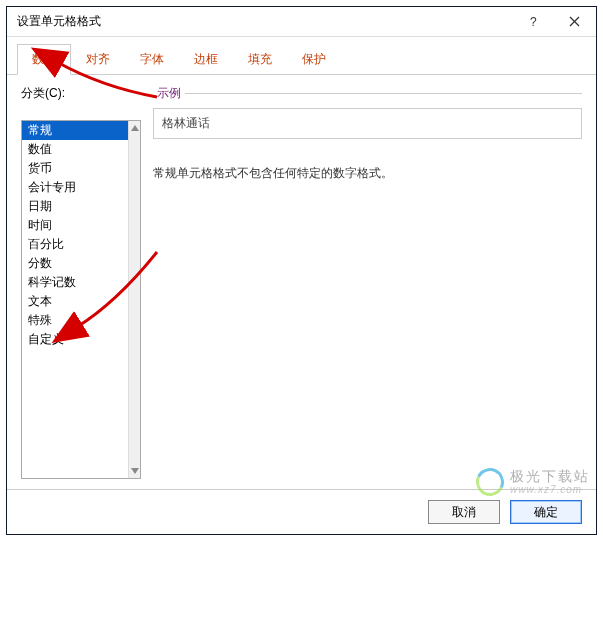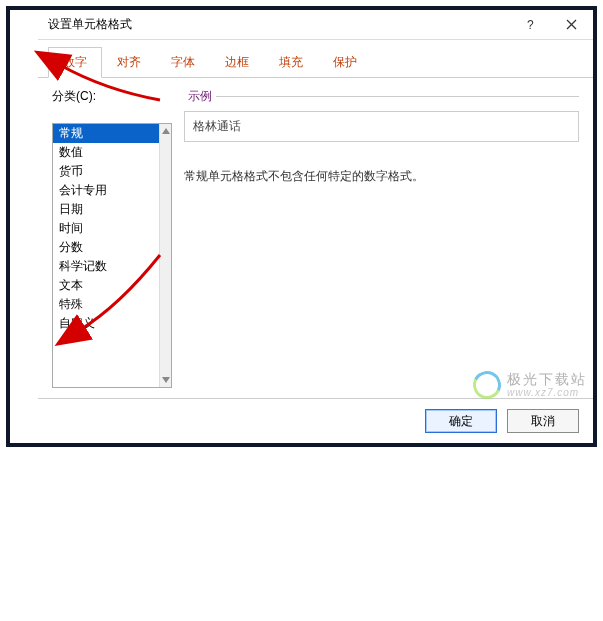--- a/index.html
+++ b/index.html
@@ -8,28 +8,27 @@
     padding: 6px;
     font-family: "Microsoft YaHei", "SimSun", Arial, sans-serif;
     font-size: 12px;
     background: #fff;
     width: 603px;
     height: 621px;
     overflow: hidden;
     position: relative;
   }
   .dialog {
-    border: 4px solid #0f172a;
+    border: 1px solid #0f172a;
     width: 591px;
-    height: 441px;
+    height: 529px;
     background: #fff;
     display: flex;
     flex-direction: column;
     position: relative;
-    padding-left: 28px;
   }
   .titlebar {
     height: 30px;
     display: flex;
     align-items: center;
     padding: 0 2px 0 10px;
     font-size: 12px;
     border-bottom: 1px solid #ddd;
   }
   .titlebar .title { flex: 1; }
@@ -174,21 +173,21 @@
   .anno {
     position: absolute;
     pointer-events: none;
     top: 0; left: 0;
   }
 
   
   .watermark {
     position: absolute;
     right: 6px;
-    bottom: 44px;
+    bottom: 38px;
     display: flex;
     align-items: center;
     gap: 6px;
     opacity: 0.65;
     pointer-events: none;
   }
   .watermark .wm-ring {
     width: 28px; height: 28px;
     border-radius: 50%;
     border: 3px solid #2aa7e0;
@@ -234,20 +233,21 @@
     <div class="cat-col">
       <div class="cat-label">分类(C):</div>
       <div class="cat-list">
         <div class="items">
           <div class="cat-item selected"><span>常规</span></div>
           <div class="cat-item"><span>数值</span></div>
           <div class="cat-item"><span>货币</span></div>
           <div class="cat-item"><span>会计专用</span></div>
           <div class="cat-item"><span>日期</span></div>
           <div class="cat-item"><span>时间</span></div>
+          <div class="cat-item"><span>百分比</span></div>
           <div class="cat-item"><span>分数</span></div>
           <div class="cat-item"><span>科学记数</span></div>
           <div class="cat-item"><span>文本</span></div>
           <div class="cat-item"><span>特殊</span></div>
           <div class="cat-item"><span>自定义</span></div>
         </div>
         <div class="cat-scroll">
           <div class="arrow">
             <svg width="8" height="6" viewBox="0 0 8 6">
                 <polygon points="4,0 8,6 0,6" fill="#888"></polygon>
@@ -265,25 +265,25 @@
     <div class="right-col">
       <div class="sample-group">
         <span class="sample-group-label">示例</span>
         <div class="sample-box">格林通话</div>
       </div>
       <div class="desc-text">常规单元格格式不包含任何特定的数字格式。</div>
     </div>
   </div>
 
   <div class="footer">
+    <div class="btn">
+        <span>取消</span>
+      </div>
     <div class="btn primary">
         <span>确定</span>
-      </div>
-    <div class="btn">
-        <span>取消</span>
       </div>
   </div>
 
   <svg class="anno" width="591" height="609">
     <defs>
       <marker id="ah" markerWidth="12" markerHeight="12" refX="2" refY="5" orient="auto">
         <polygon points="0,0 12,5 0,10" fill="#d40000"></polygon>
       </marker>
     </defs>
 

